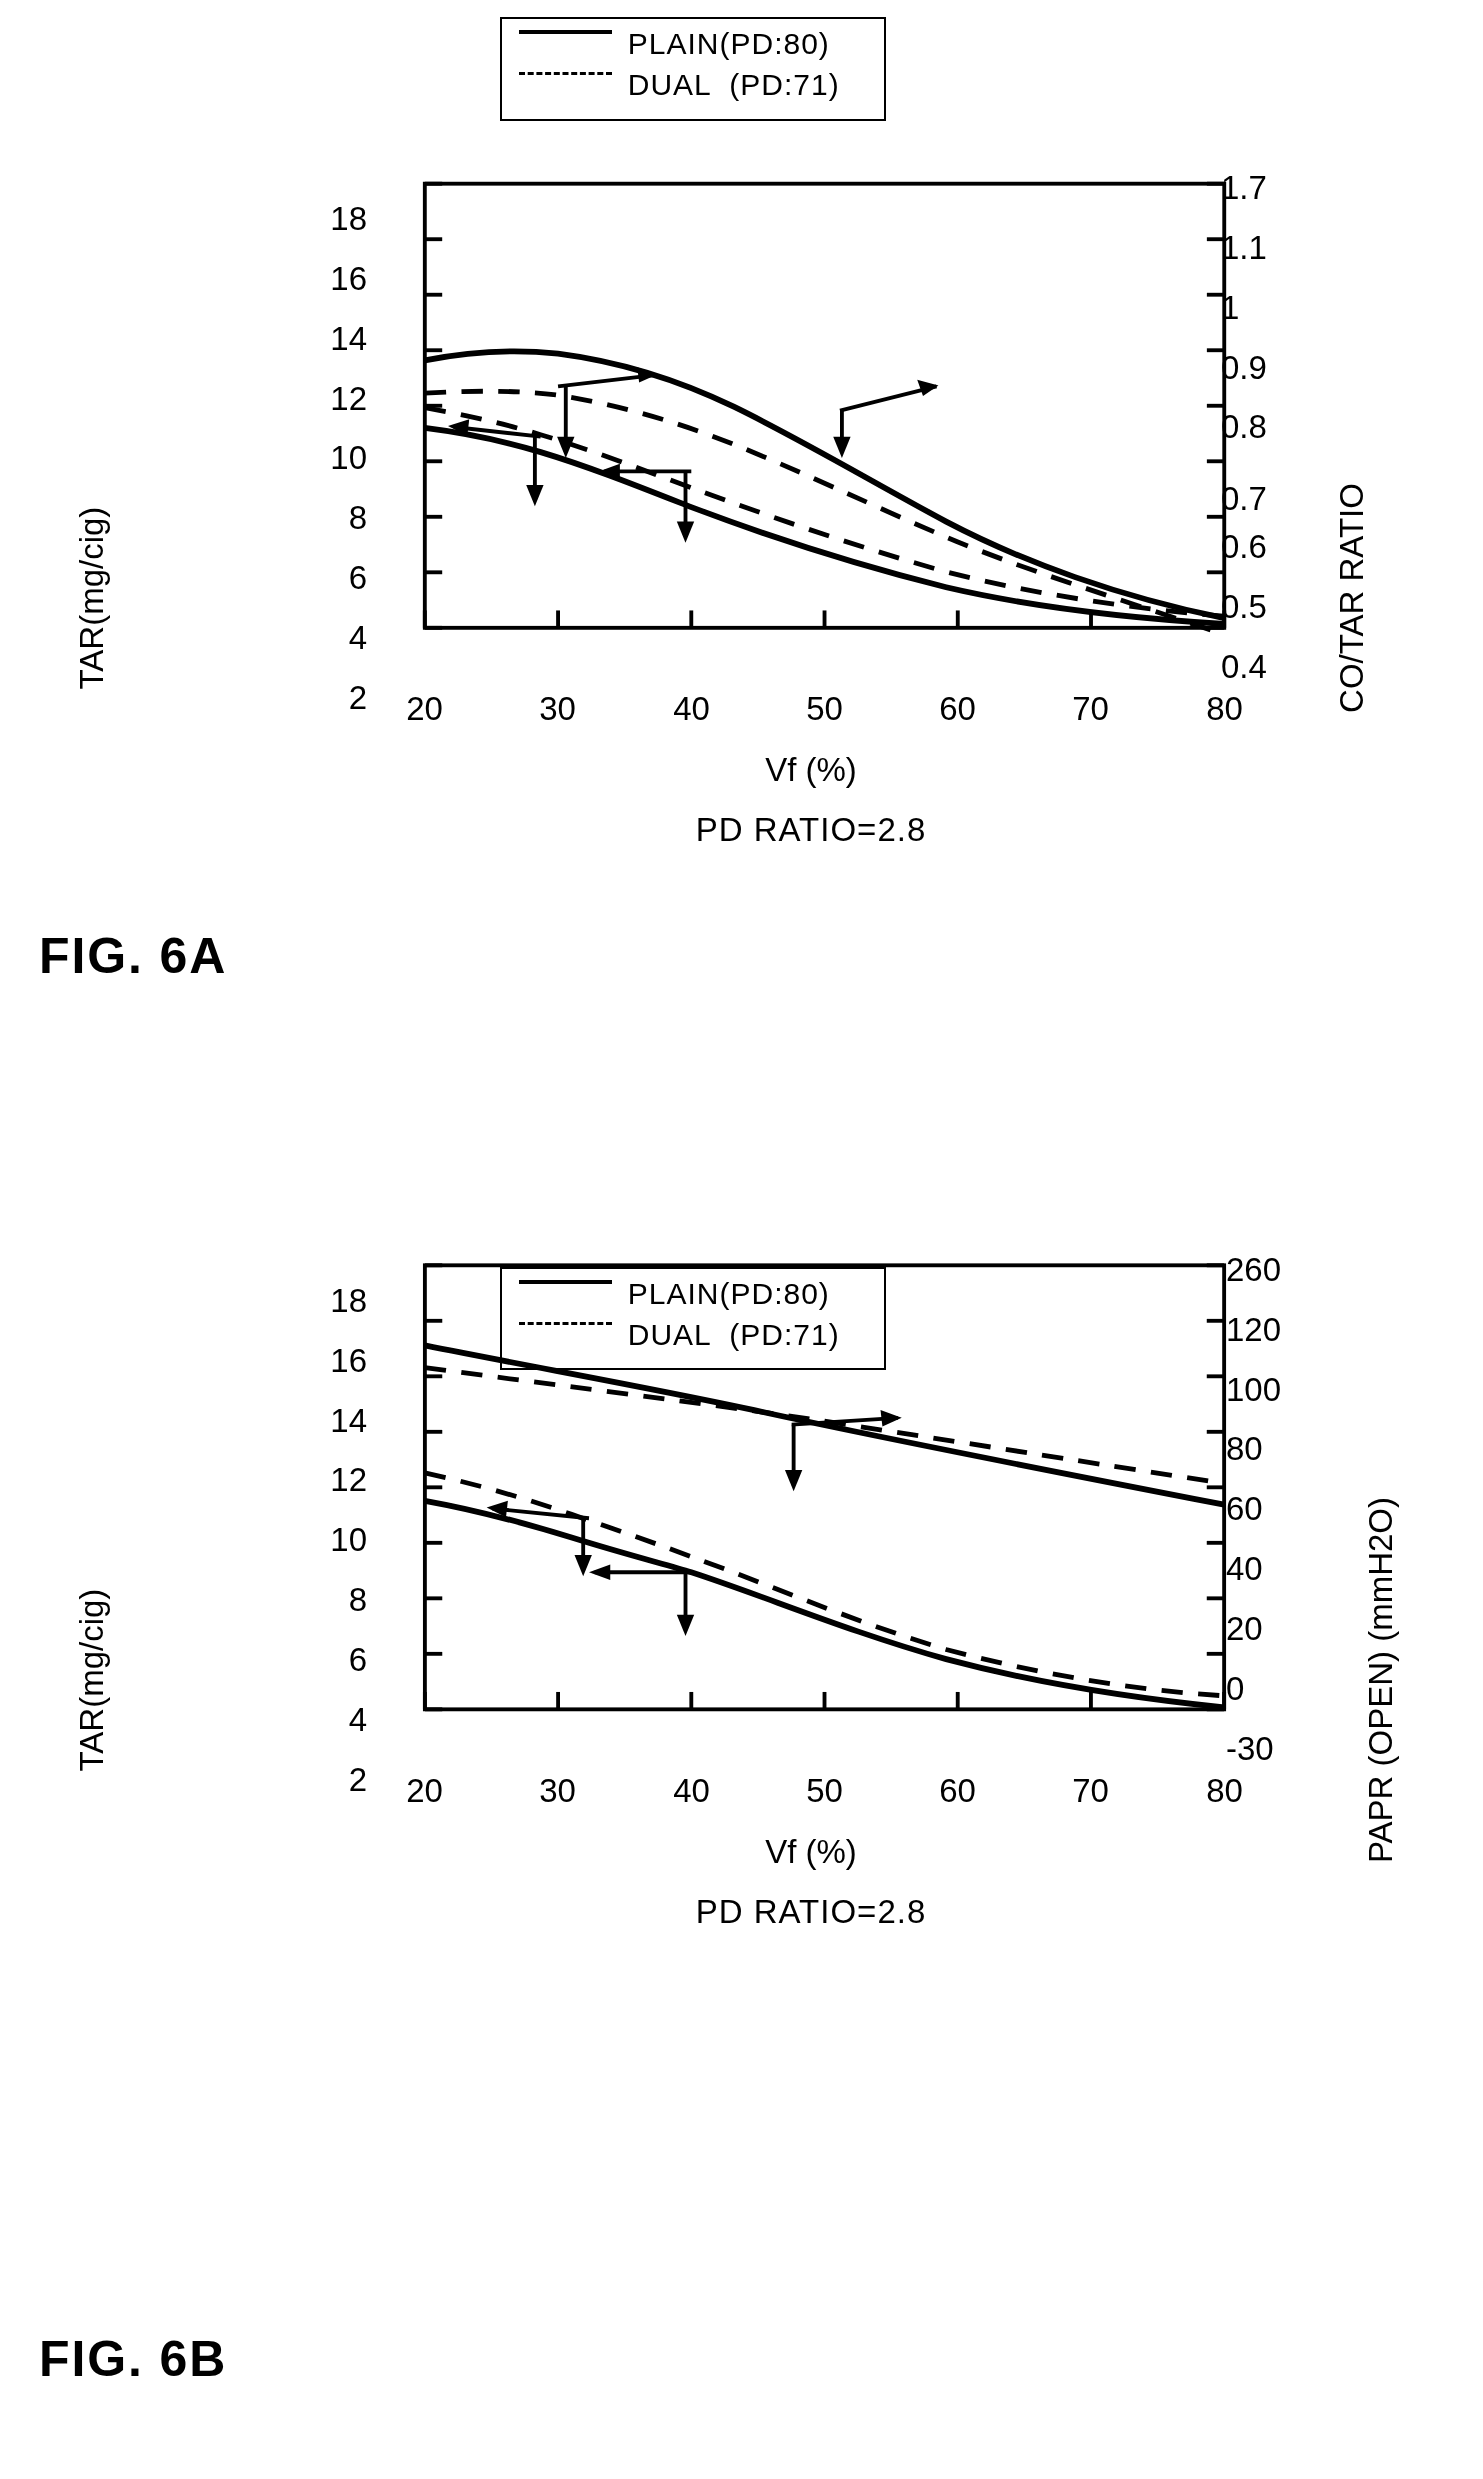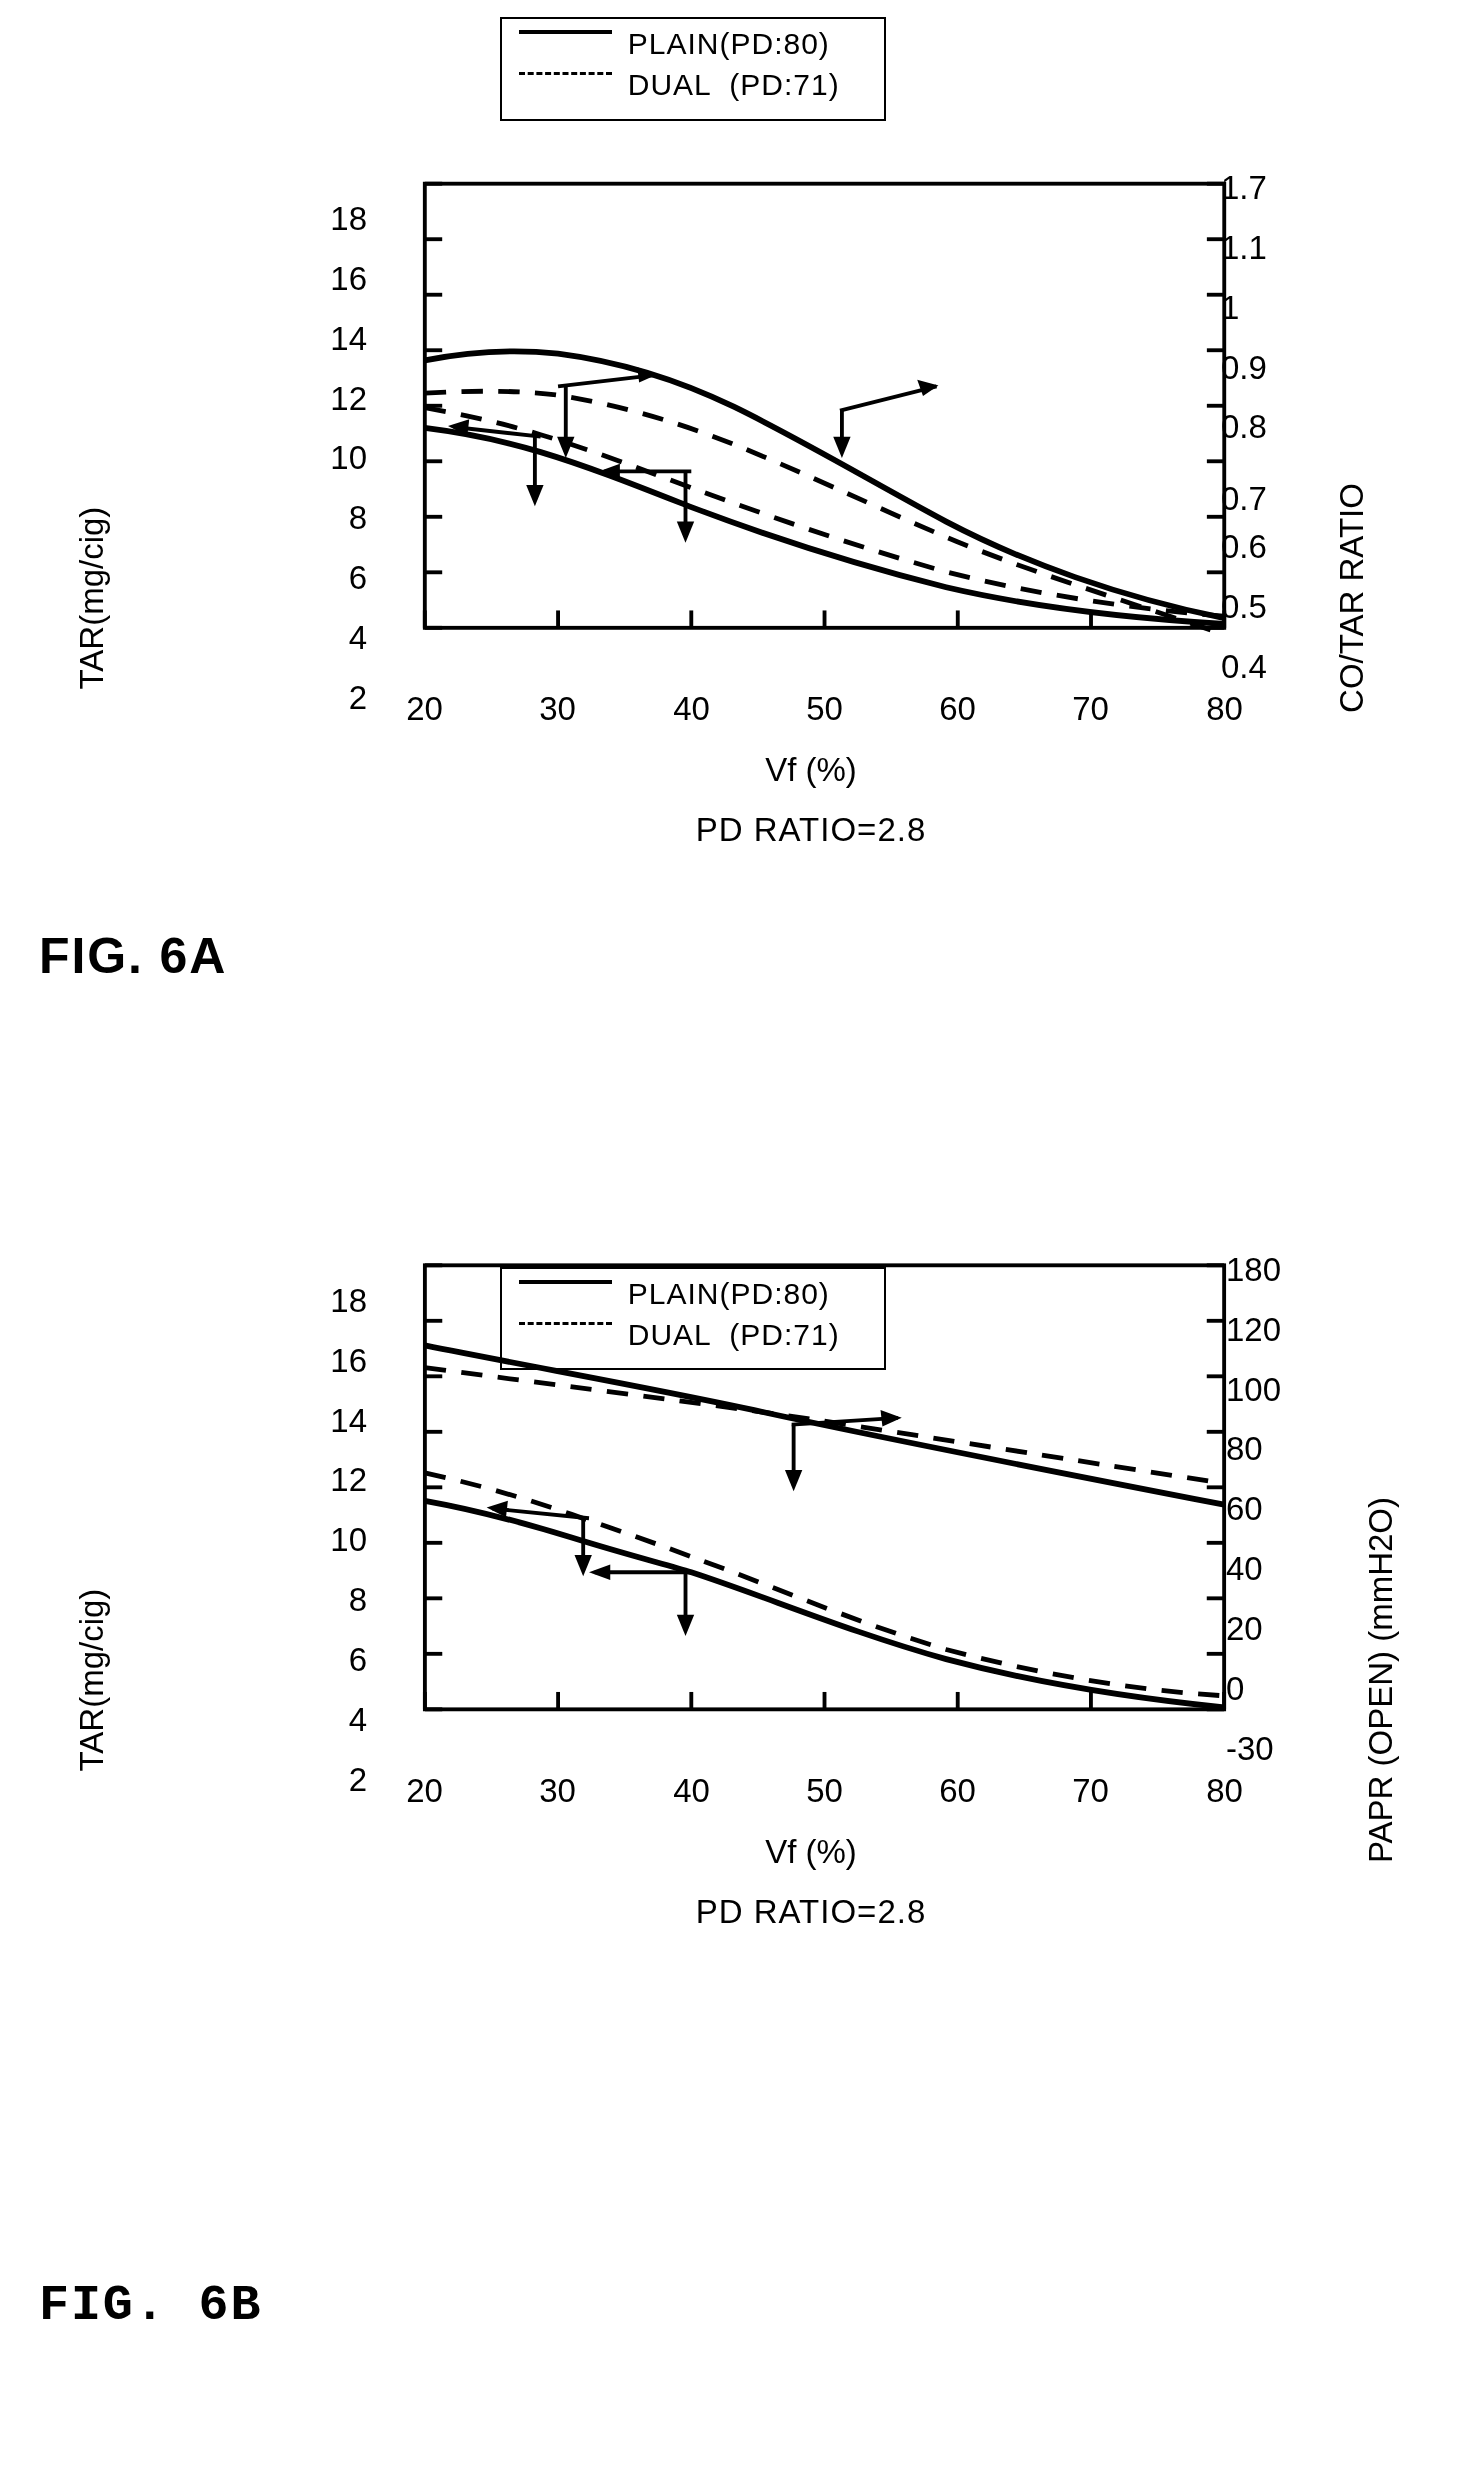--- a/index.html
+++ b/index.html
@@ -233,21 +233,21 @@
       <polygon points="620,488 642,480 642,496" fill="#000" stroke="none"></polygon>
 
       <line x1="710" y1="488" x2="710" y2="556"></line>
       <polygon points="710,562 701,540 719,540" fill="#000" stroke="none"></polygon>
     </g>
   </svg>
 </div>
 
 <div class="figure" id="figure-b">
 
-  <div class="fig-label" style="top:1031px;font-family:Liberation Mono, monospace;">FIG. 6B</div>
+  <div class="fig-label" style="top:1084px;">FIG. 6B</div>
 
   <div class="legend">
     <div class="legend-row">
       <span class="legend-sample">
           <span class="solid-line"></span>
         </span>
       <span class="legend-text">PLAIN(PD:80)</span>
     </div>
     <div class="legend-row">
       <span class="legend-sample">
@@ -263,21 +263,21 @@
   <div class="tick-label left" style="left:290px; top:4.8px; width:77px;">18</div>
   <div class="tick-label left" style="left:290px; top:65px; width:77px;">16</div>
   <div class="tick-label left" style="left:290px; top:125px; width:77px;">14</div>
   <div class="tick-label left" style="left:290px; top:184px; width:77px;">12</div>
   <div class="tick-label left" style="left:290px; top:244px; width:77px;">10</div>
   <div class="tick-label left" style="left:290px; top:304px; width:77px;">8</div>
   <div class="tick-label left" style="left:290px; top:364px; width:77px;">6</div>
   <div class="tick-label left" style="left:290px; top:424px; width:77px;">4</div>
   <div class="tick-label left" style="left:290px; top:484px; width:77px;">2</div>
 
-  <div class="tick-label right" style="left:1226px; top:4.8px; width:135px;">180</div>
+  <div class="tick-label right" style="left:1226px; top:4.8px; width:135px;">260</div>
   <div class="tick-label right" style="left:1226px; top:65px; width:135px;">120</div>
   <div class="tick-label right" style="left:1226px; top:125px; width:135px;">100</div>
   <div class="tick-label right" style="left:1226px; top:184px; width:135px;">80</div>
   <div class="tick-label right" style="left:1226px; top:244px; width:135px;">60</div>
   <div class="tick-label right" style="left:1226px; top:304px; width:135px;">40</div>
   <div class="tick-label right" style="left:1226px; top:364px; width:135px;">20</div>
   <div class="tick-label right" style="left:1226px; top:424px; width:135px;">0</div>
   <div class="tick-label right" style="left:1226px; top:484px; width:135px;">-30</div>
 
   <div class="xtick-label" style="left:386px; top:526px; width:77px;">20</div>

